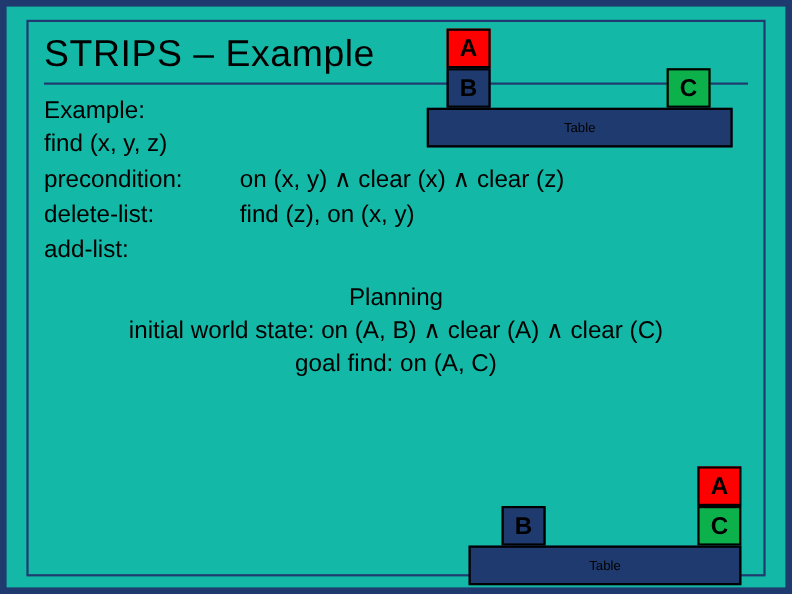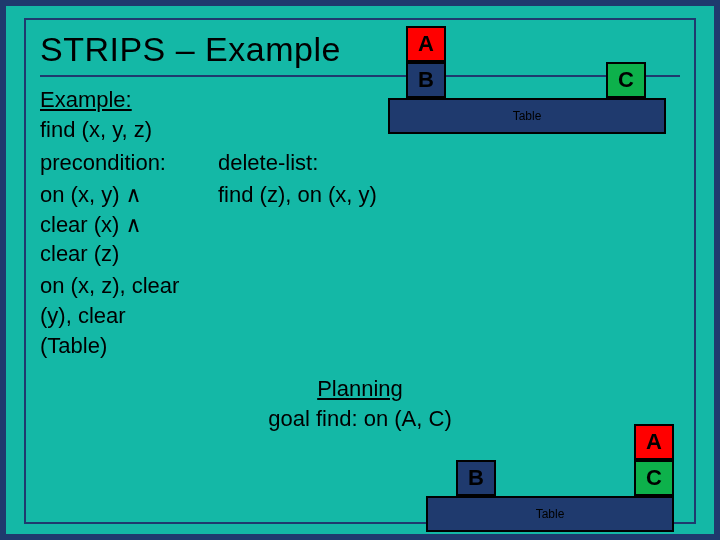--- a/index.html
+++ b/index.html
@@ -14,21 +14,21 @@
   .inner {
     border: 2px solid #1f3a6e;
     width: 100%; height: 100%;
     position: relative;
     padding: 10px 14px;
   }
   .title-row { display: flex; align-items: center; gap: 18px; }
   .title { font-size: 34px; color: #000; letter-spacing: 0.5px; }
   .hr { border: none; border-top: 2px solid #1f3a6e; margin: 6px 0 8px 0; }
   .body { font-size: 22px; color: #000; line-height: 1.35; }
-  .underline { text-decoration: underline; }
+  .underline { }
   .block {
     width: 40px; height: 36px;
     border: 2px solid #000;
     display: inline-flex; align-items: center; justify-content: center;
     font-weight: bold; font-size: 22px; color: #000;
   }
   .red { background: #ff0000; }
   .blue { background: #1f3a6e; }
   .green { background: #0db14b; }
   .table-bar {
@@ -62,28 +62,29 @@
           <span style="background:rgba(255,255,255,0);">Table</span>
         </div>
       </div>
     </div>
 
     <div class="body">
       <div class="underline">Example:</div>
       <div>find (x, y, z)</div>
       <div class="example-grid">
         <div>precondition:</div>
+        <div>on (x, y) ∧ clear (x) ∧ clear (z)</div>
         <div>delete-list:</div>
-        <div>on (x, y) ∧ clear (x) ∧ clear (z)</div>
         <div>find (z), on (x, y)</div>
-        <div>on (x, z), clear (y), clear (Table)</div>
+        <div>add-list:</div>
       </div>
 
       <div class="planning">
         <div class="underline">Planning</div>
+        <div>initial world state: on (A, B) ∧ clear (A) ∧ clear (C)</div>
         <div>goal find: on (A, C)</div>
       </div>
     </div>
 
     <div class="world2">
       <div style="position:relative; height:92px;">
         <div class="block red" style="position:absolute; right:0; top:0;">A</div>
         <div class="block green" style="position:absolute; right:0; top:36px;">C</div>
         <div class="block blue" style="position:absolute; left:30px; top:36px;">B</div>
         <div class="table-bar blue" style="position:absolute; left:0; top:72px; width:248px;">

